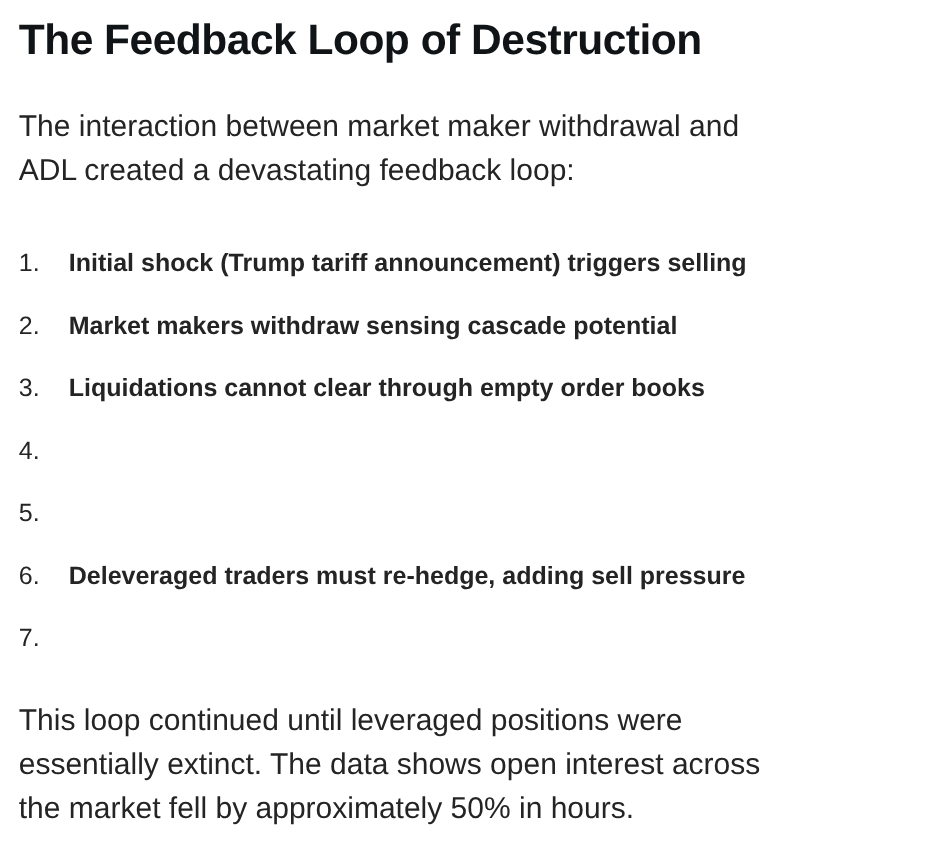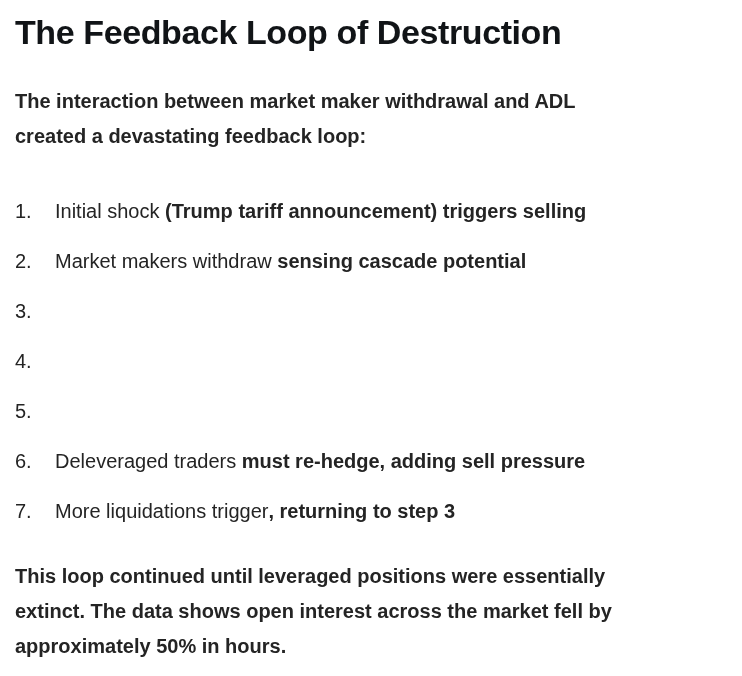--- a/index.html
+++ b/index.html
@@ -20,25 +20,25 @@
   }
   .page-title {
     margin: 6px 0 0 0;
     font-size: 34px;
     line-height: 1.2;
     font-weight: 700;
     letter-spacing: -0.4px;
     color: #111417;
   }
   .para {
-    font-size: 20px;
+    font-size: 24px;
     line-height: 35px;
     color: #242424;
     max-width: 705px;
-    font-weight: 700;
+    font-weight: 400;
   }
   .intro {
     margin: 31px 0 0 0;
   }
   .steps-list {
     list-style: none;
     margin: 40px 0 0 0;
     padding: 0;
   }
   .step-item {
@@ -50,21 +50,21 @@
     margin: 0 0 15px 0;
   }
   .step-item:last-child {
     margin-bottom: 0;
   }
   .step-number {
     flex: 0 0 40px;
     width: 40px;
   }
   .step-lead {
-    font-weight: 400;
+    font-weight: 700;
   }
   .step-rest {
     font-weight: 700;
     white-space: pre-wrap;
   }
   .closing {
     margin: 30px 0 0 0;
   }
 </style>
 </head>
@@ -80,32 +80,32 @@
     <li class="step-item">
       <span class="step-number">1.</span>
       <span class="step-text"><span class="step-lead">Initial shock</span><span class="step-rest"> (Trump tariff announcement) triggers selling</span></span>
     </li>
     <li class="step-item">
       <span class="step-number">2.</span>
       <span class="step-text"><span class="step-lead">Market makers withdraw</span><span class="step-rest"> sensing cascade potential</span></span>
     </li>
     <li class="step-item">
       <span class="step-number">3.</span>
+      <span class="step-text"><span class="step-lead">Liquidations cannot clear</span><span class="step-rest"> through empty order books</span></span>
     </li>
     <li class="step-item">
       <span class="step-number">4.</span>
     </li>
     <li class="step-item">
       <span class="step-number">5.</span>
     </li>
     <li class="step-item">
       <span class="step-number">6.</span>
       <span class="step-text"><span class="step-lead">Deleveraged traders</span><span class="step-rest"> must re-hedge, adding sell pressure</span></span>
     </li>
     <li class="step-item">
       <span class="step-number">7.</span>
-      <span class="step-text"><span class="step-lead">More liquidations trigger</span><span class="step-rest">, returning to step 3</span></span>
     </li>
   </ol>
 
   <p class="para closing">This loop continued until leveraged positions were essentially extinct. The data shows open interest across the market fell by approximately 50% in hours.</p>
 
 </div>
 
 </body></html>

